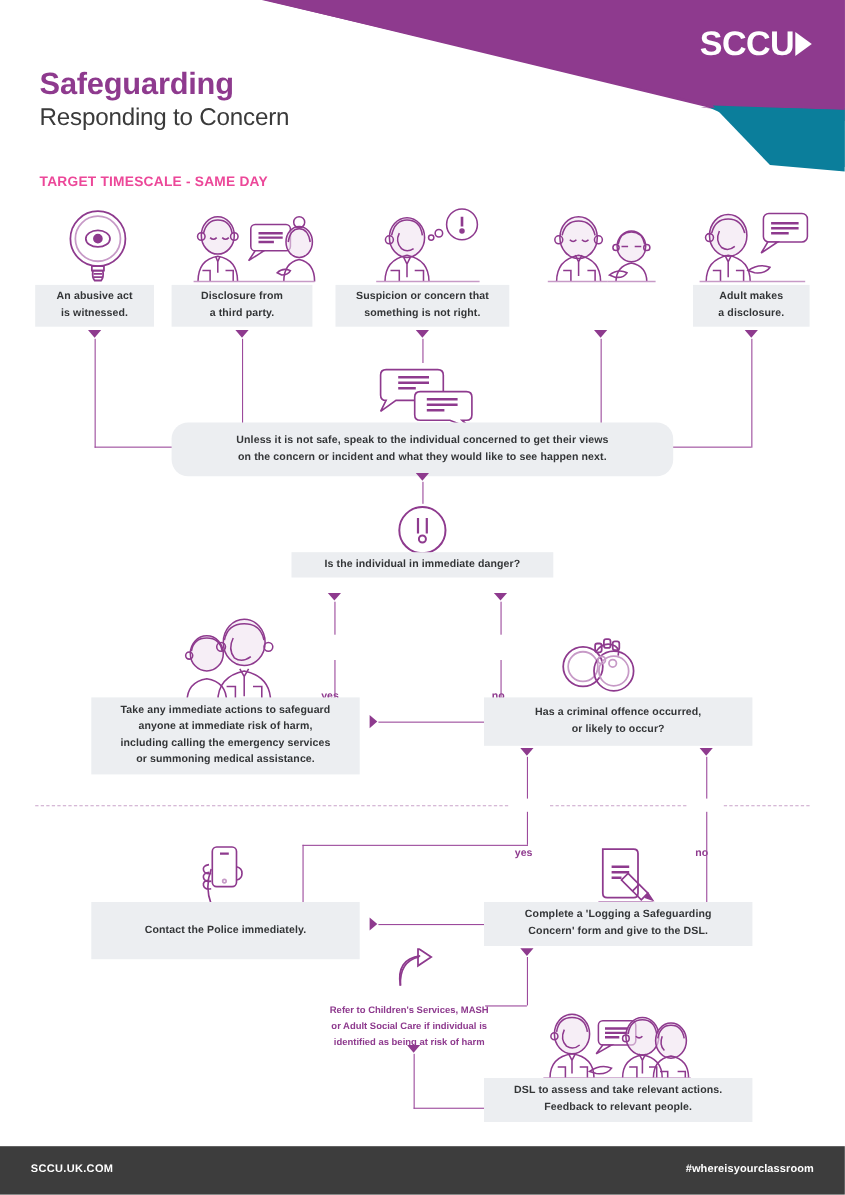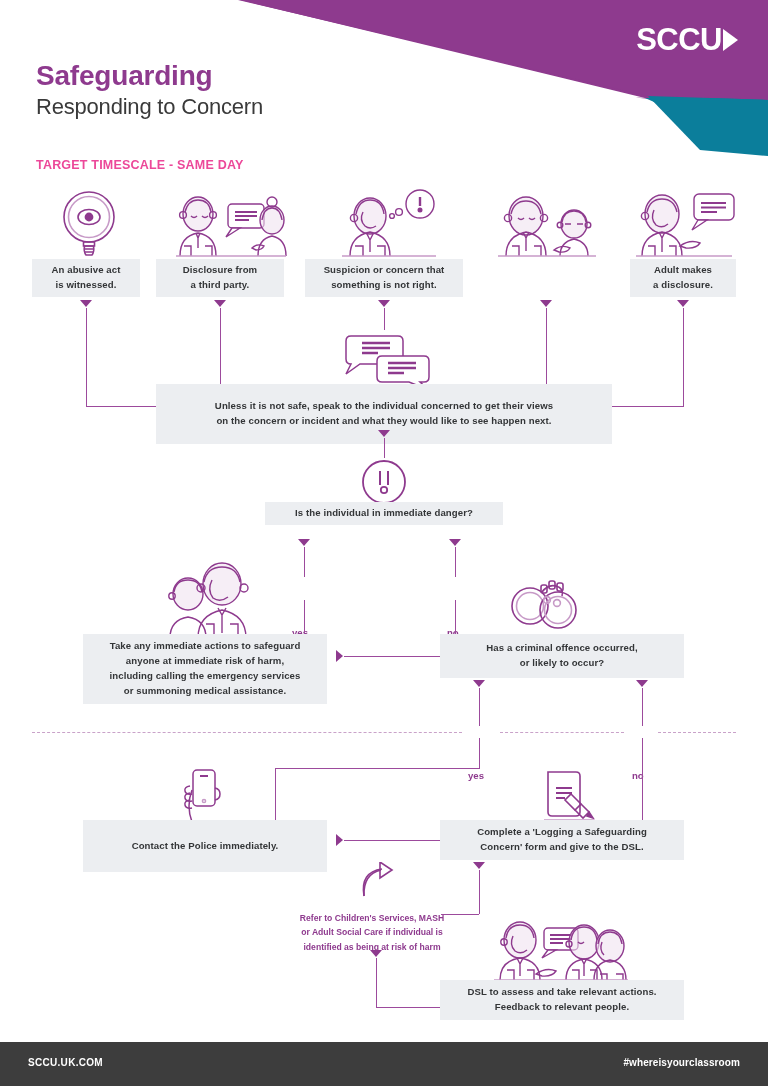--- a/index.html
+++ b/index.html
@@ -231,21 +231,21 @@
 
   <svg class="icon" style="left:340px;top:332px;width:96px;height:58px;" viewBox="0 0 96 58">
     <g fill="none" stroke="#8e3a8e" stroke-width="1.5">
       <path d="M16,4 h42 q5,0 5,5 v18 q0,5 -5,5 h-38 l-14,10 l5,-10 q-5,0 -5,-5 v-18 q0,-5 5,-5 z"></path>
       <path d="M22,11 h28 M22,16 h28 M22,21 h16" stroke-width="2.4"></path>
       <path d="M42,24 h42 q5,0 5,5 v16 q0,5 -5,5 h-4 l9,8 l-20,-8 h-27 q-5,0 -5,-5 v-16 q0,-5 5,-5 z" fill="#ffffff"></path>
       <path d="M48,31 h28 M48,36 h28 M48,41 h16" stroke-width="2.4"></path>
     </g>
   </svg>
 
-  <div class="box" style="left:156px;top:384px;width:456px;height:60px;">
+  <div class="box" style="left:156px;top:384px;width:456px;height:49px;border-radius:15px;">
     <span style="white-space:pre-line">Unless it is not safe, speak to the individual concerned to get their views
 on the concern or incident and what they would like to see happen next.</span>
   </div>
   <div class="arrow-down" style="left:378px;top:430px;"></div>
   <div class="vline" style="left:384px;top:438px;height:20px;"></div>
 
   <svg class="icon" style="left:360px;top:458px;width:48px;height:48px;" viewBox="0 0 48 48">
     <g fill="none" stroke="#8e3a8e" stroke-width="1.8">
       <circle cx="24" cy="24" r="21"></circle>
       <path d="M20,13 v14 M28,13 v14" stroke-width="2"></path>

